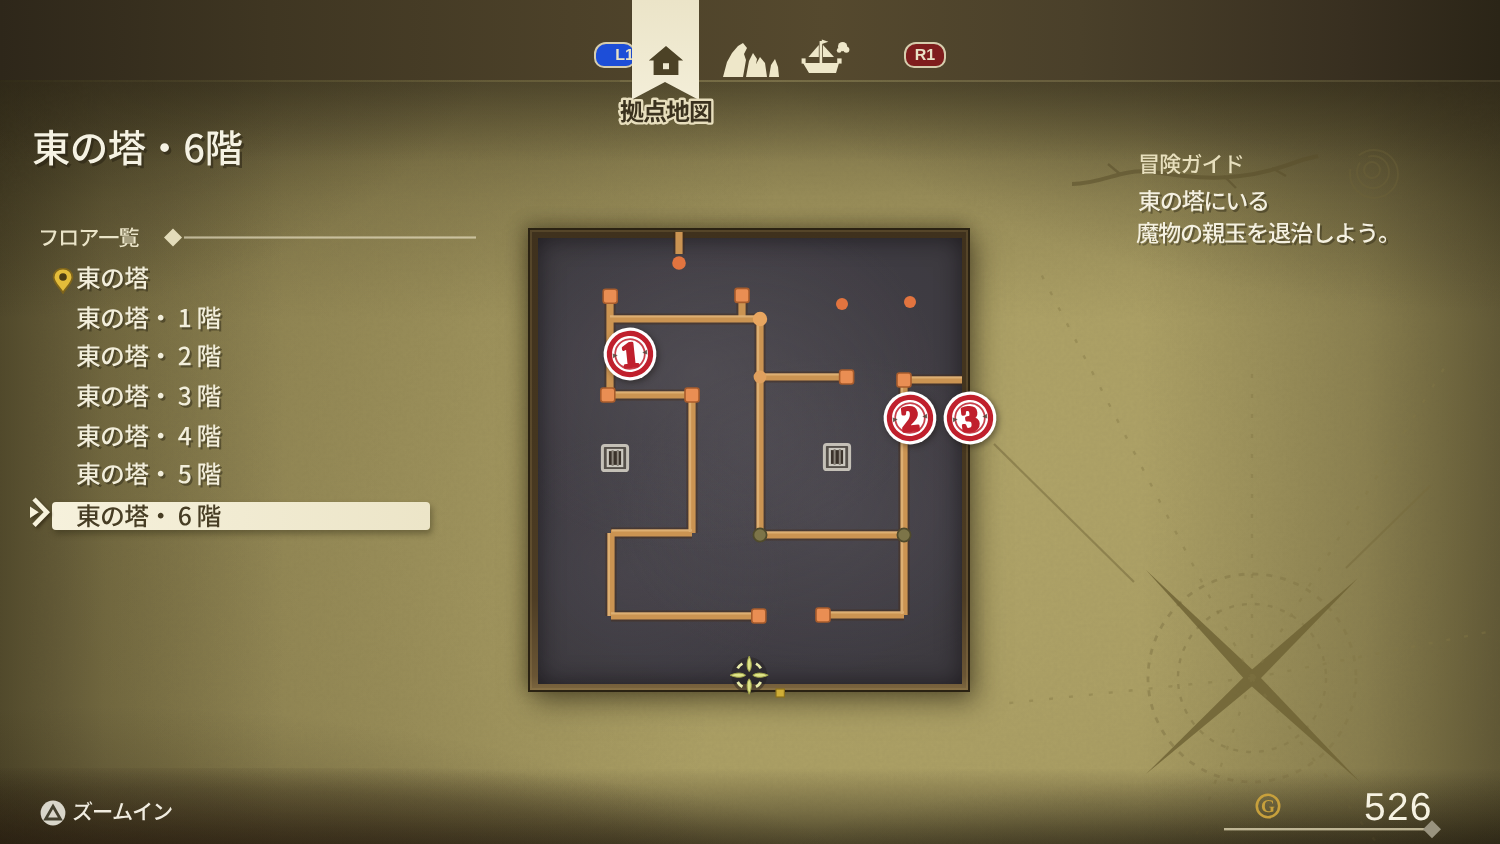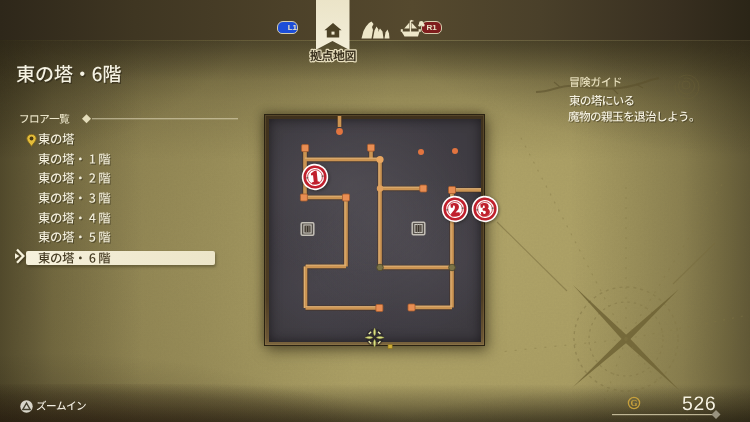--- a/index.html
+++ b/index.html
@@ -62,23 +62,23 @@
   <circle cx="686" cy="85" r="4"></circle>
       <circle cx="686.5" cy="86" r="8" stroke-dasharray="30 5"></circle>
       <circle cx="687" cy="87" r="12" stroke-dasharray="40 8"></circle>
  </g>
 </svg>
 
 <div class="abs" style="left:0;top:0;width:750px;height:40px;background:linear-gradient(90deg,#2e271a 0%,#3f3622 18%,#4c4129 38%,#55492e 55%,#4a402a 72%,#382f20 90%,#2b2517 100%)"></div>
 <div class="abs" style="left:310px;top:40px;width:440px;height:1px;background:rgba(240,230,190,0.07)"></div>
 <div class="abs" style="left:0;top:41px;width:750px;height:40px;background:linear-gradient(180deg,rgba(46,39,24,0.42),rgba(46,39,24,0))"></div>
 
-<div class="abs" style="left:277px;top:20.5px;width:19px;height:11px;background:#1d4ed8;border:1.5px solid #d6cdad;border-radius:6px 6px 5px 5px;color:#e9e2c6;font-size:8px;font-weight:bold;text-align:right;line-height:11px;letter-spacing:0">L1</div>
-
-<div class="abs" style="left:421px;top:20.5px;width:19px;height:11px;background:#7f1d1d;border:1.5px solid #d6cdad;border-radius:6px 6px 5px 5px;color:#e9e2c6;font-size:8px;font-weight:bold;text-align:center;line-height:11px;letter-spacing:0">R1</div>
+<div class="abs" style="left:297px;top:20.5px;width:19px;height:11px;background:#1d4ed8;border:1.5px solid #d6cdad;border-radius:6px 6px 5px 5px;color:#e9e2c6;font-size:8px;font-weight:bold;text-align:right;line-height:11px;letter-spacing:0">L1</div>
+
+<div class="abs" style="left:452px;top:20.5px;width:19px;height:11px;background:#7f1d1d;border:1.5px solid #d6cdad;border-radius:6px 6px 5px 5px;color:#e9e2c6;font-size:8px;font-weight:bold;text-align:center;line-height:11px;letter-spacing:0">R1</div>
 
 <div class="abs" style="left:315.5px;top:0;width:34px;height:50px;background:linear-gradient(180deg,#ebe4c8,#f3eed8);
  clip-path:polygon(0 0,100% 0,100% 100%,50% 82%,0 100%);filter:drop-shadow(2px 2px 2px rgba(30,25,10,0.45))"></div>
 
 <svg class="abs" width="18" height="15" style="left:324px;top:22.5px" viewBox="0 0 18 15">
  <path d="M9 0 L17.6 7.2 L15.2 7.2 L15.2 14.5 L2.8 14.5 L2.8 7.2 L0.4 7.2 Z" fill="#4c4226"></path>
  <rect x="7.5" y="8.6" width="3" height="3" fill="#efe9d0"></rect>
 </svg>
 
 <svg class="abs" width="29" height="18" style="left:360.5px;top:20.5px" viewBox="0 0 29 18">

